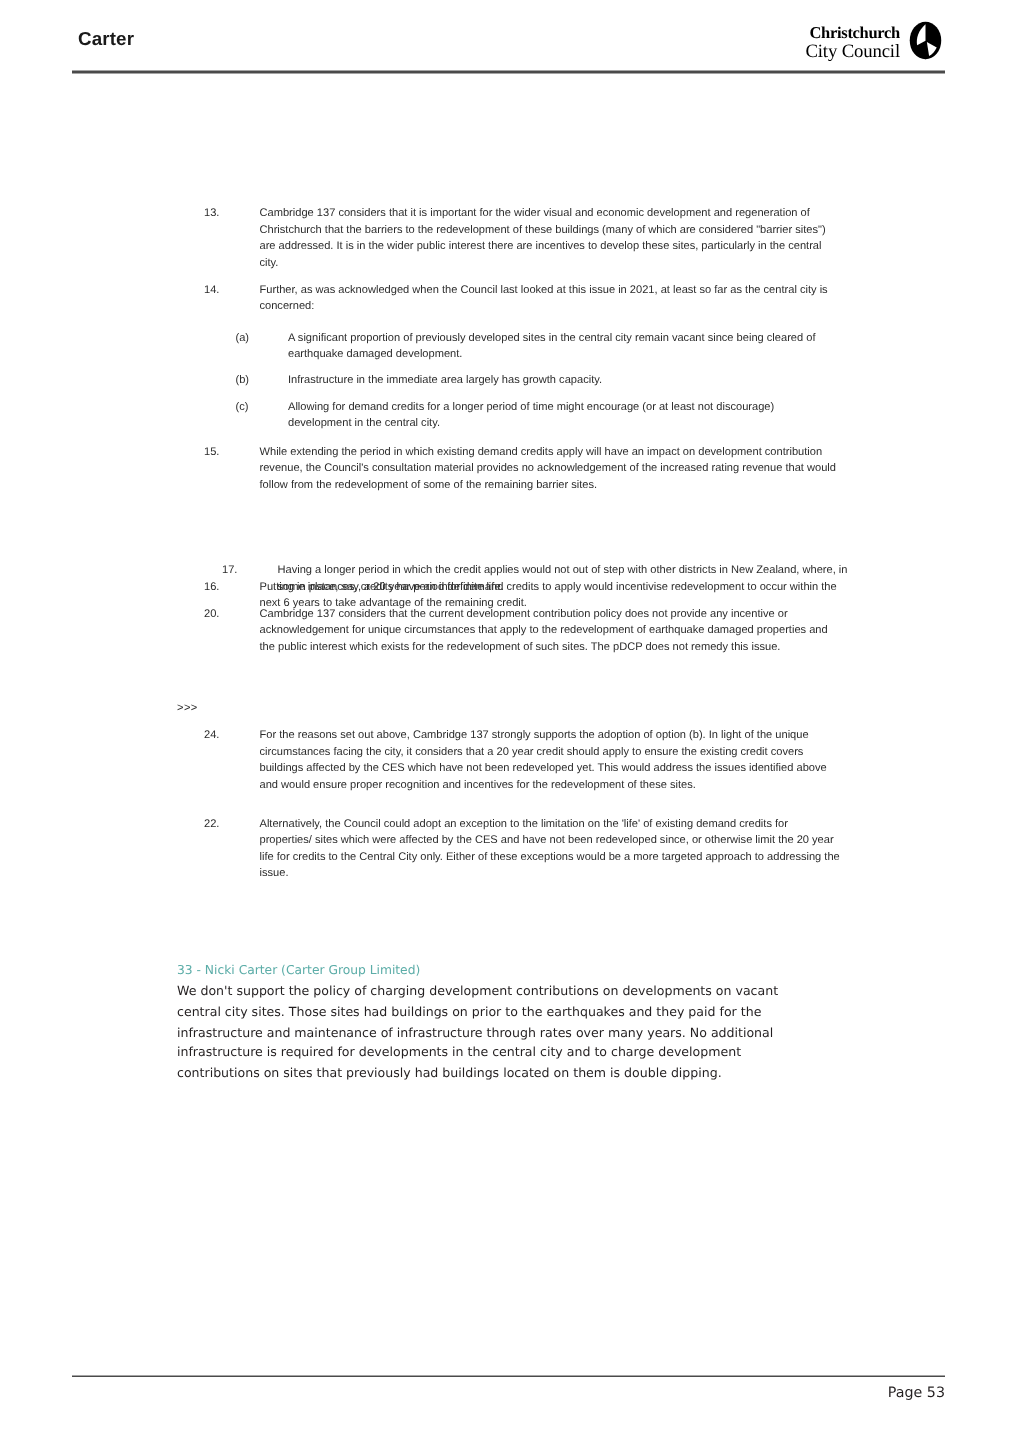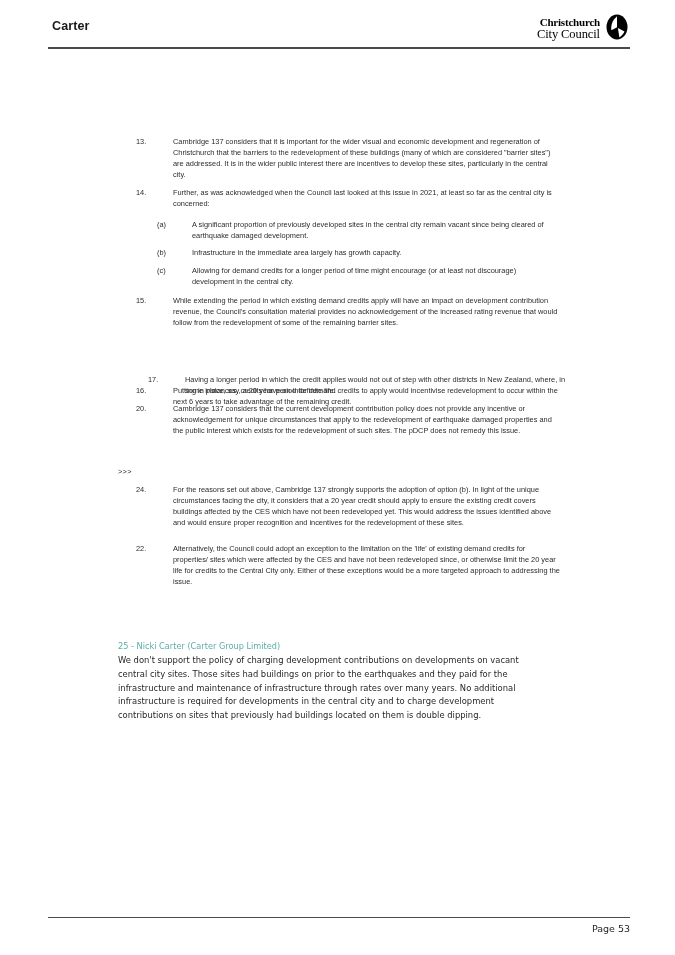--- a/index.html
+++ b/index.html
@@ -225,20 +225,20 @@
     <div class="num">24.</div>
     <div class="body">For the reasons set out above, Cambridge 137 strongly supports the adoption of option (b). In light of the unique circumstances facing the city, it considers that a 20 year credit should apply to  ensure the existing credit covers buildings affected by the CES which have not been redeveloped yet.  This would address the issues identified above and would ensure proper recognition and incentives for the redevelopment of these sites.</div>
   </div>
 
   <div class="clause lvl1" style="top:544px;">
     <div class="num">22.</div>
     <div class="body">Alternatively, the Council could adopt an exception to the limitation on the 'life' of existing demand credits for properties/ sites which were affected by the CES and have not been redeveloped since, or otherwise limit the 20 year life for credits to the Central City only.  Either of these exceptions would be a more targeted approach to addressing the issue.</div>
   </div>
 
   <div class="submission" style="top:640px;">
-    <p class="submission-heading">25 - Nicki Carter (Carter Group Limited)</p>
+    <p class="submission-heading">33 - Nicki Carter (Carter Group Limited)</p>
     <p class="submission-para">We don't support the policy of charging development contributions on developments on vacant central city sites.  Those sites had buildings on prior to the earthquakes and they paid for the infrastructure and maintenance of infrastructure through rates over many years.  No additional infrastructure is required for developments in the central city and to charge development contributions on sites that previously had buildings located on them is double dipping.</p>
   </div>
 
 </div>
 
 <div class="footer-rule"></div>
 <div class="footer-page">Page 53</div>
 
 </body></html>

